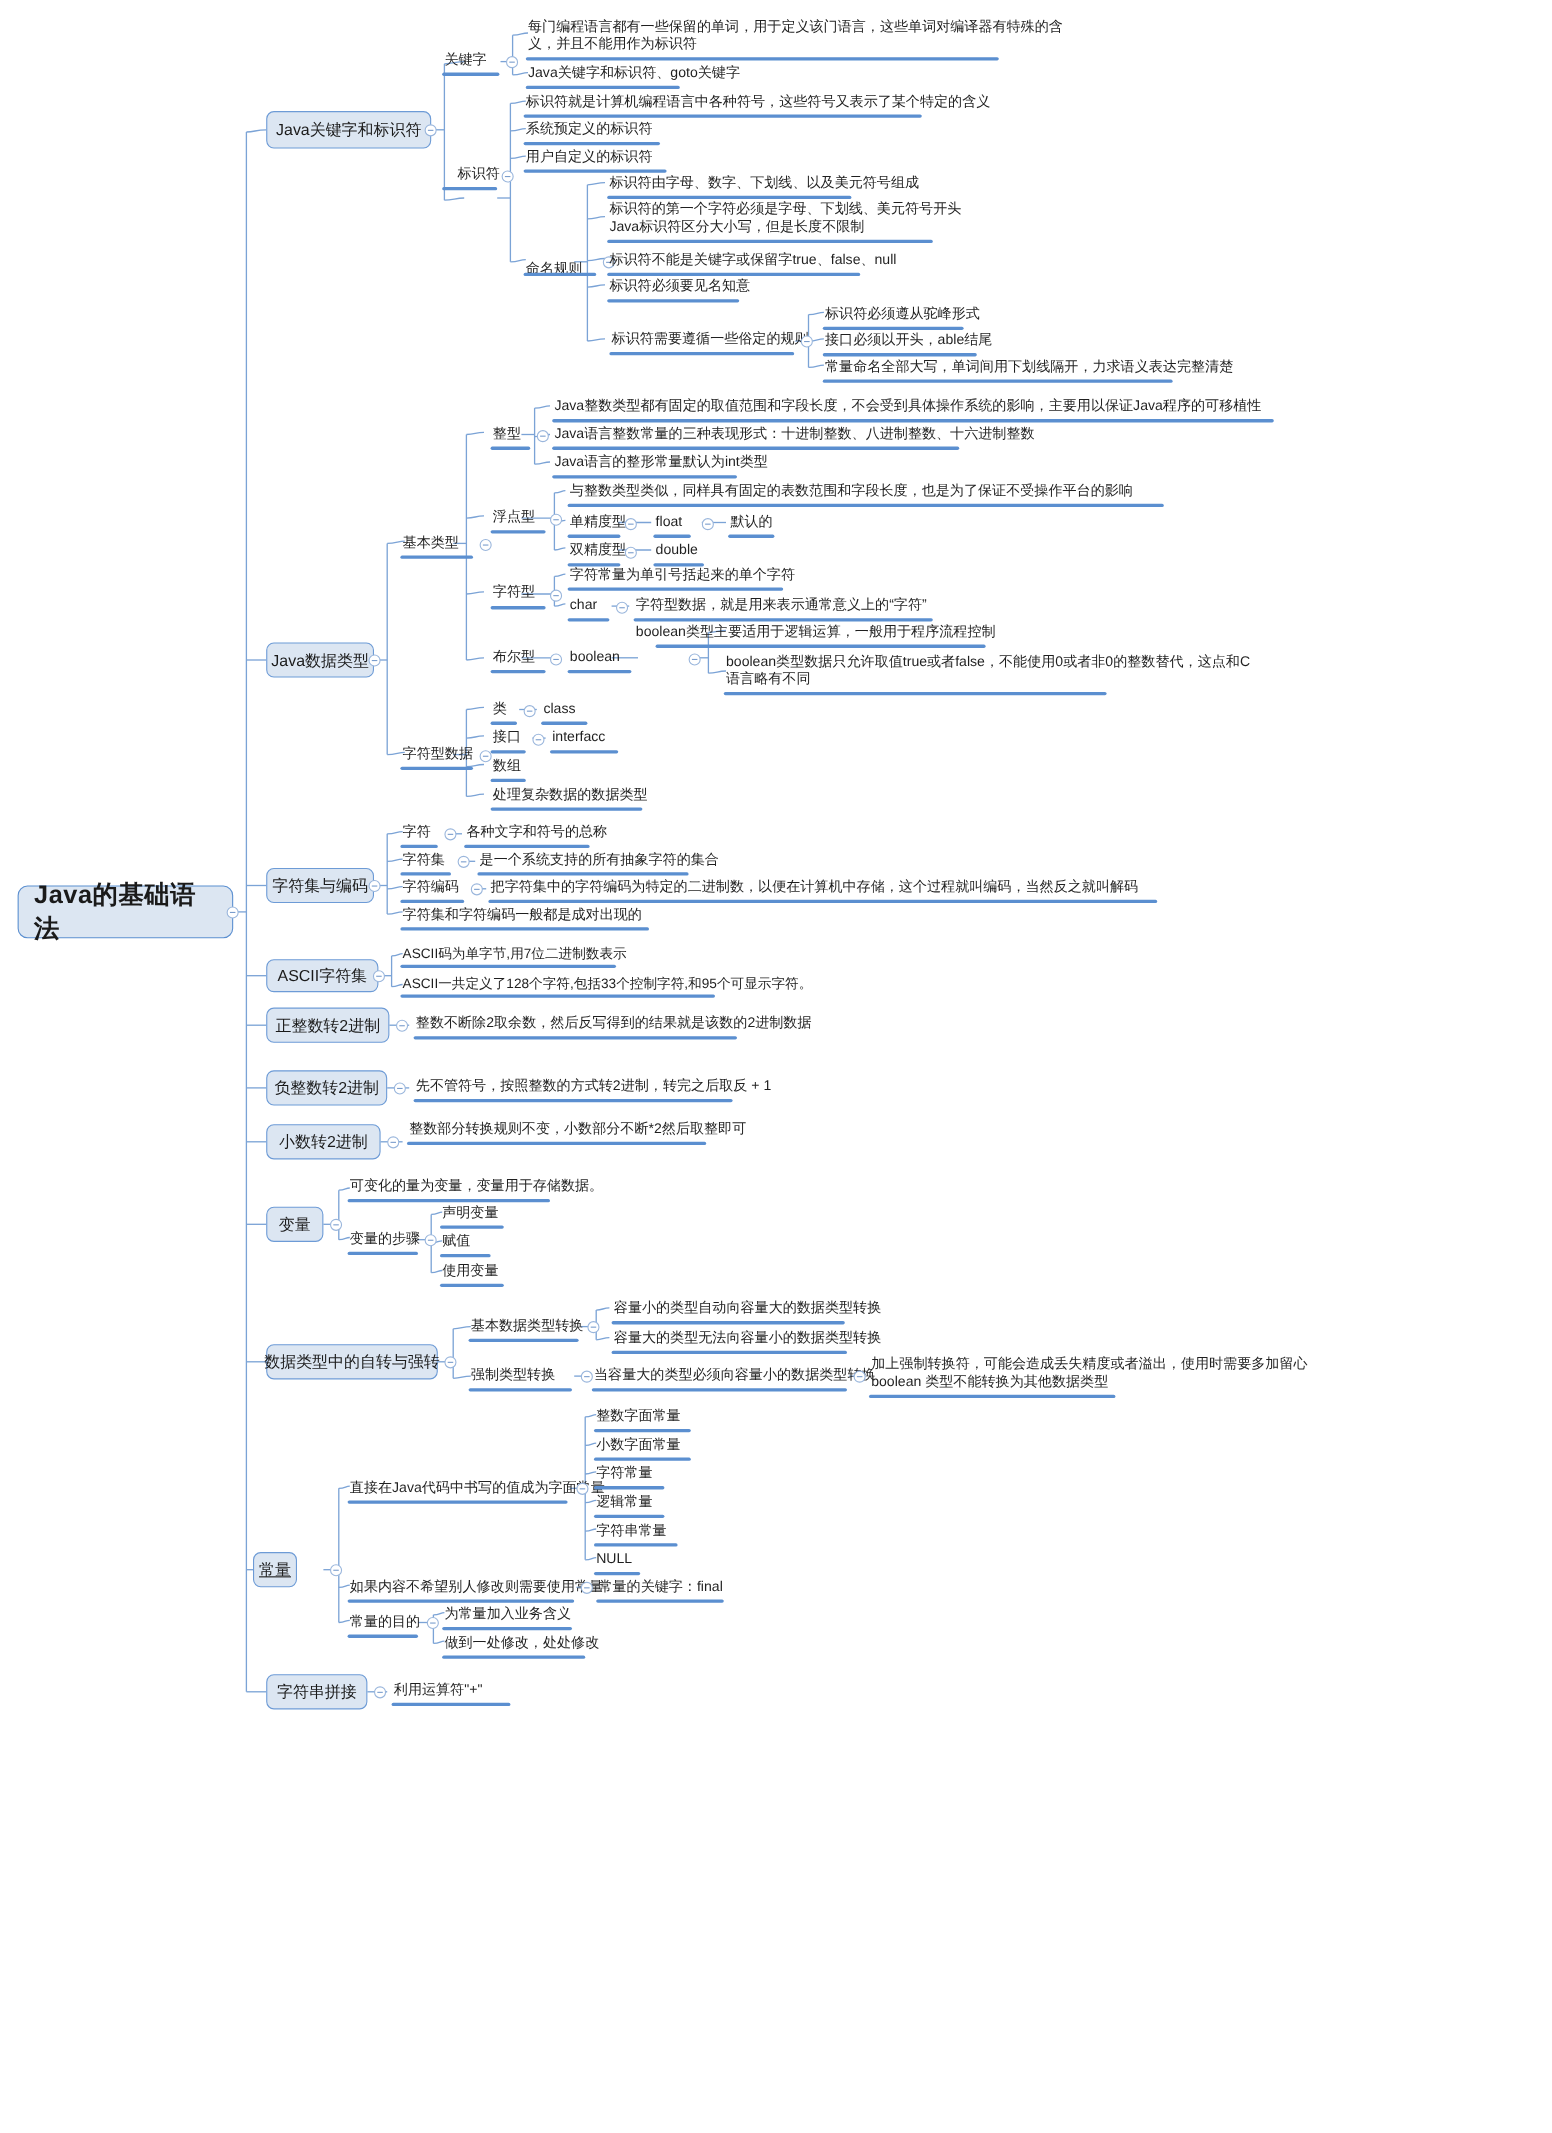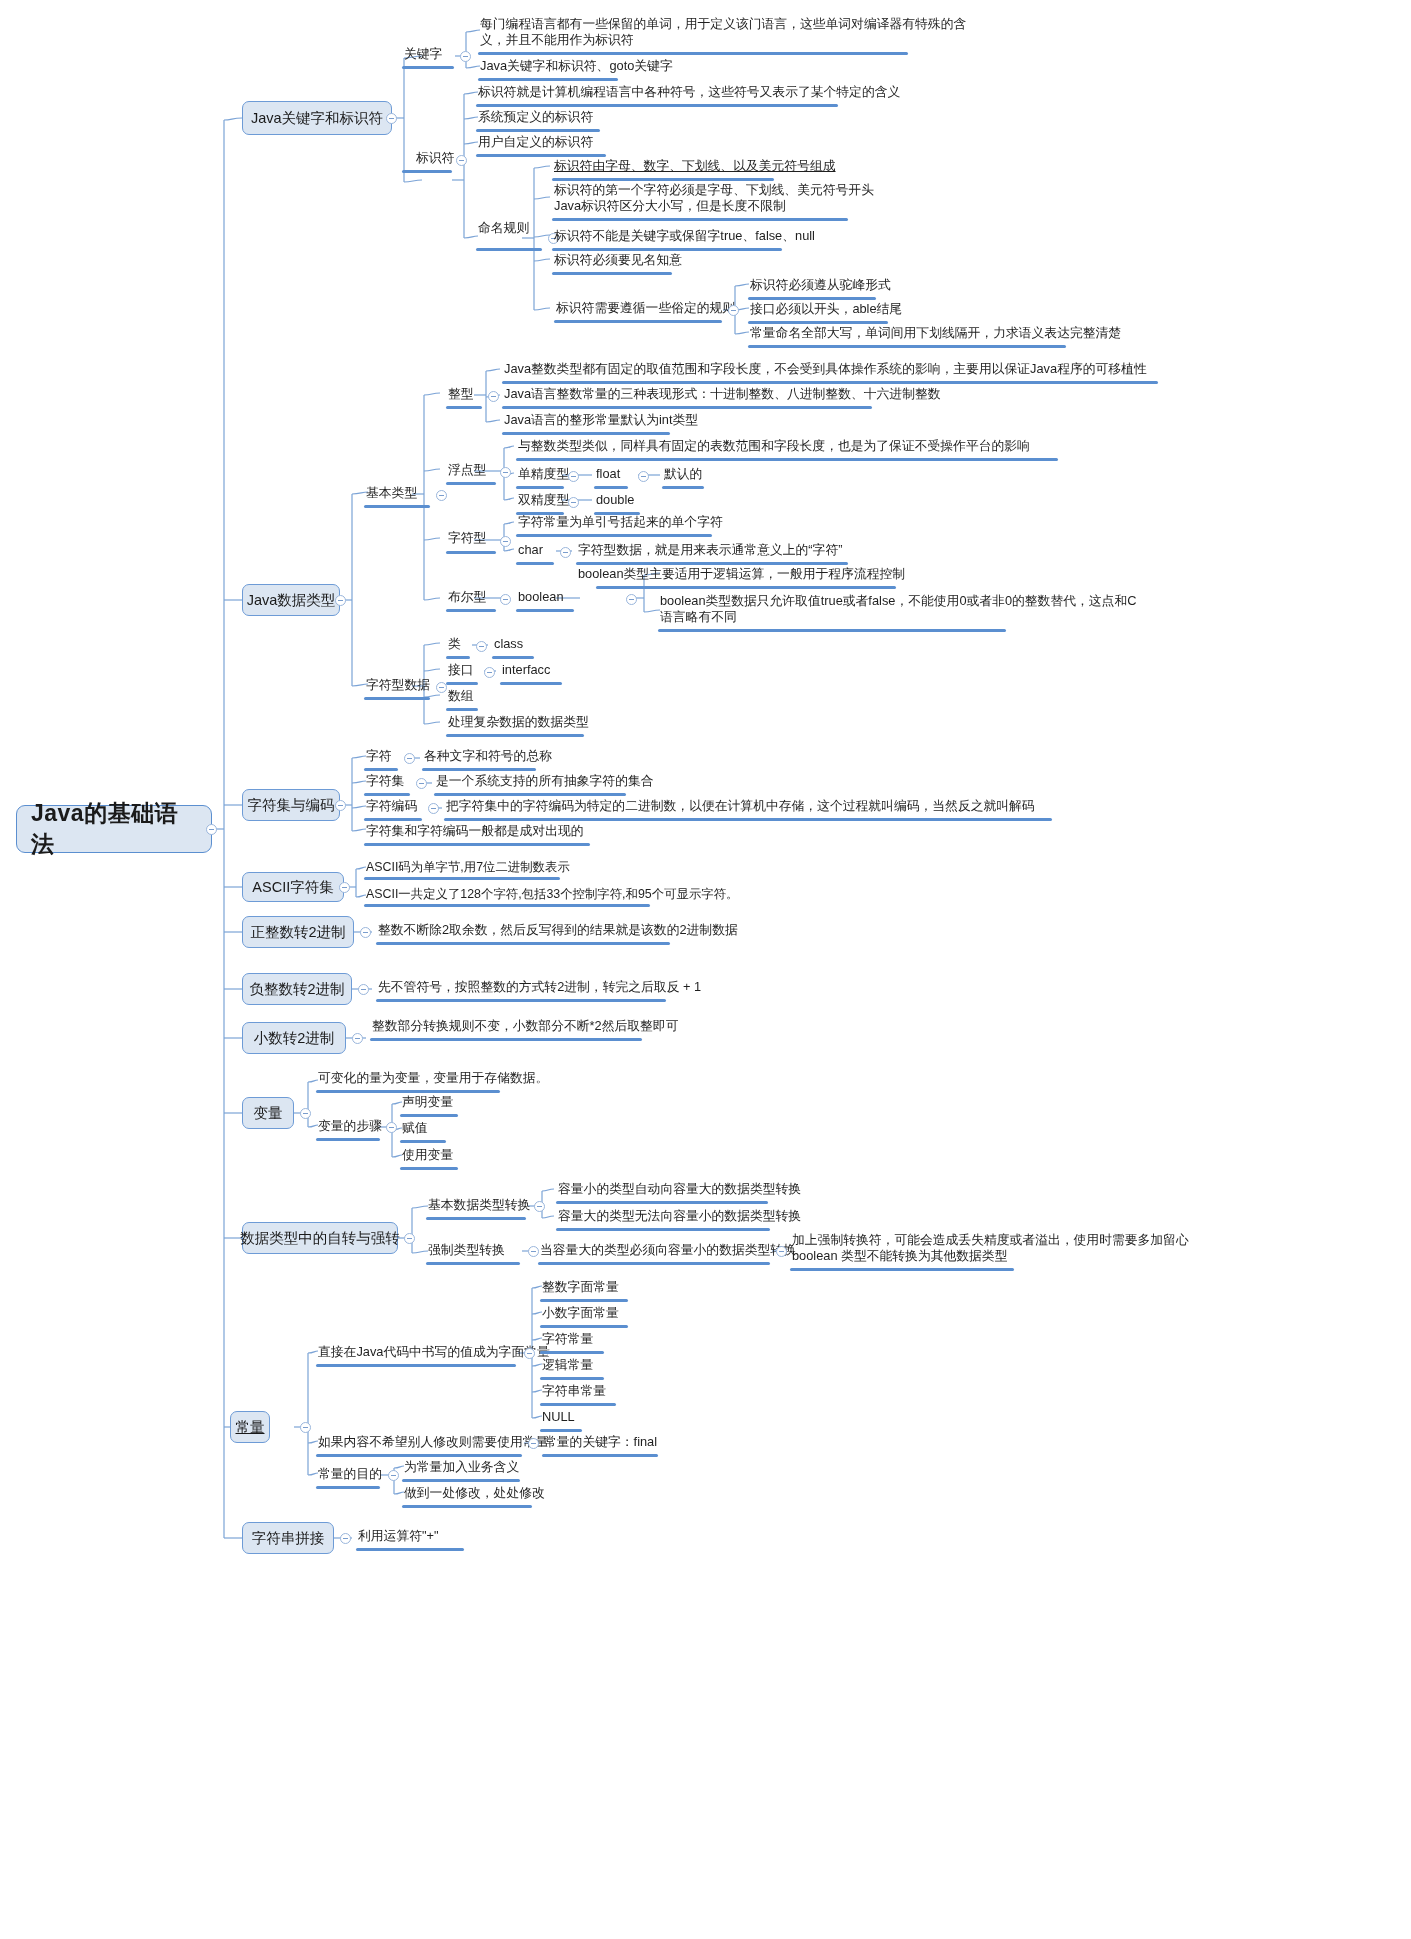--- a/index.html
+++ b/index.html
@@ -274,25 +274,25 @@
 
   <div class="node" style="left:478px;top:84px;">标识符就是计算机编程语言中各种符号，这些符号又表示了某个特定的含义</div>
   <div class="ul" style="left:476px;top:104px;width:362px;"></div>
 
   <div class="node" style="left:478px;top:109px;">系统预定义的标识符</div>
   <div class="ul" style="left:476px;top:129px;width:124px;"></div>
 
   <div class="node" style="left:478px;top:134px;">用户自定义的标识符</div>
   <div class="ul" style="left:476px;top:154px;width:130px;"></div>
 
-  <div class="node" style="left:478px;top:220px;">命名规则</div>
+  <div class="node" style="left:478px;top:236px;">命名规则</div>
   <div class="ul" style="left:476px;top:248px;width:66px;"></div>
   <span class="toggle" style="left:548px;top:233px;"></span>
 
-  <div class="node" style="left:554px;top:158px;text-decoration:underline;">标识符由字母、数字、下划线、以及美元符号组成</div>
+  <div class="node" style="left:554px;top:158px;">标识符由字母、数字、下划线、以及美元符号组成</div>
   <div class="ul" style="left:552px;top:178px;width:222px;"></div>
 
   <div class="node" style="left:554px;top:182px;">标识符的第一个字符必须是字母、下划线、美元符号开头
 Java标识符区分大小写，但是长度不限制</div>
   <div class="ul" style="left:552px;top:218px;width:296px;"></div>
 
   <div class="node" style="left:554px;top:228px;">标识符不能是关键字或保留字true、false、null</div>
   <div class="ul" style="left:552px;top:248px;width:230px;"></div>
 
   <div class="node" style="left:554px;top:252px;">标识符必须要见名知意</div>

